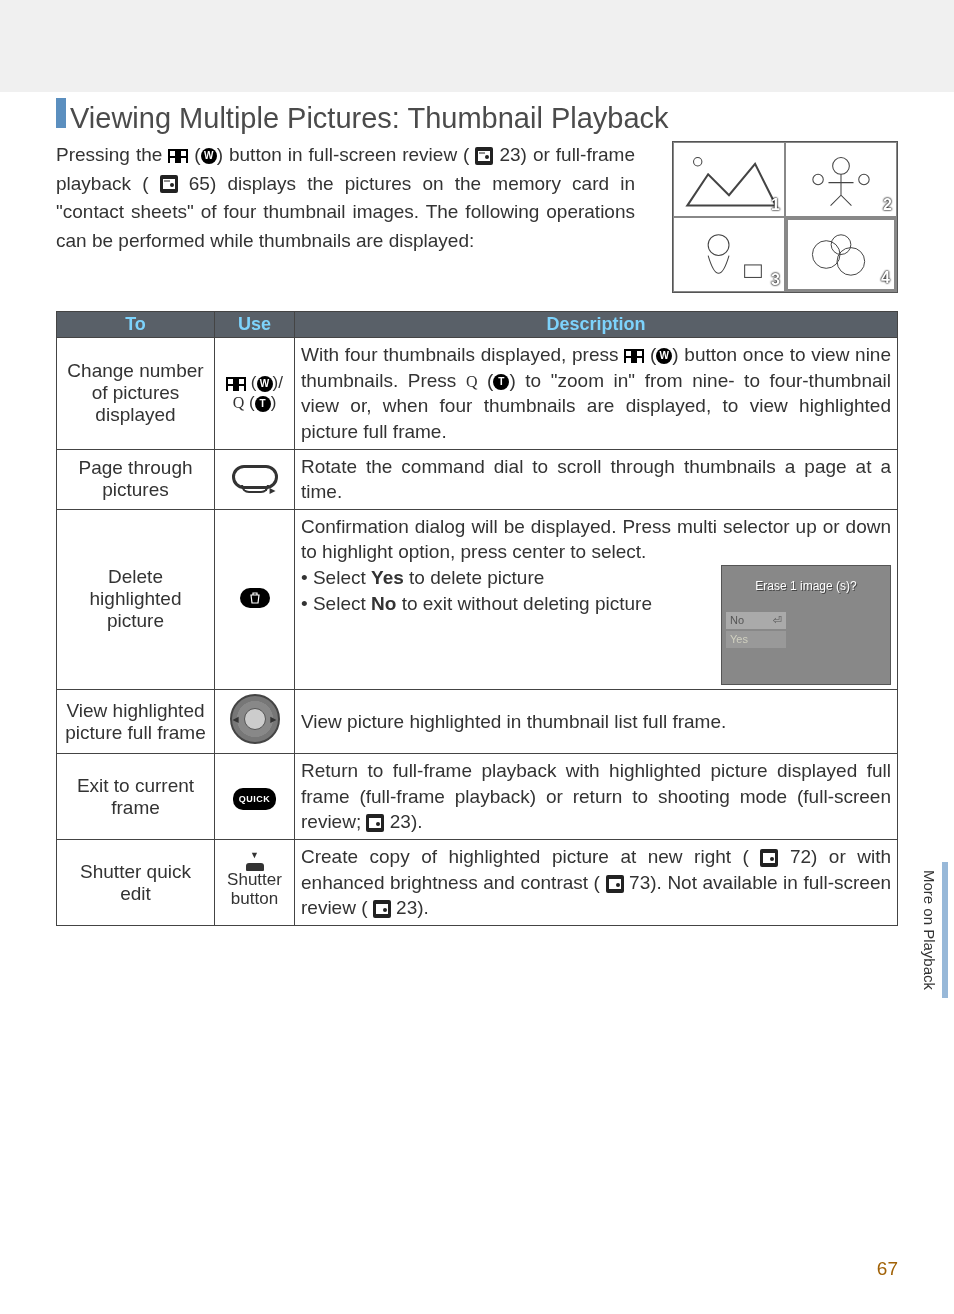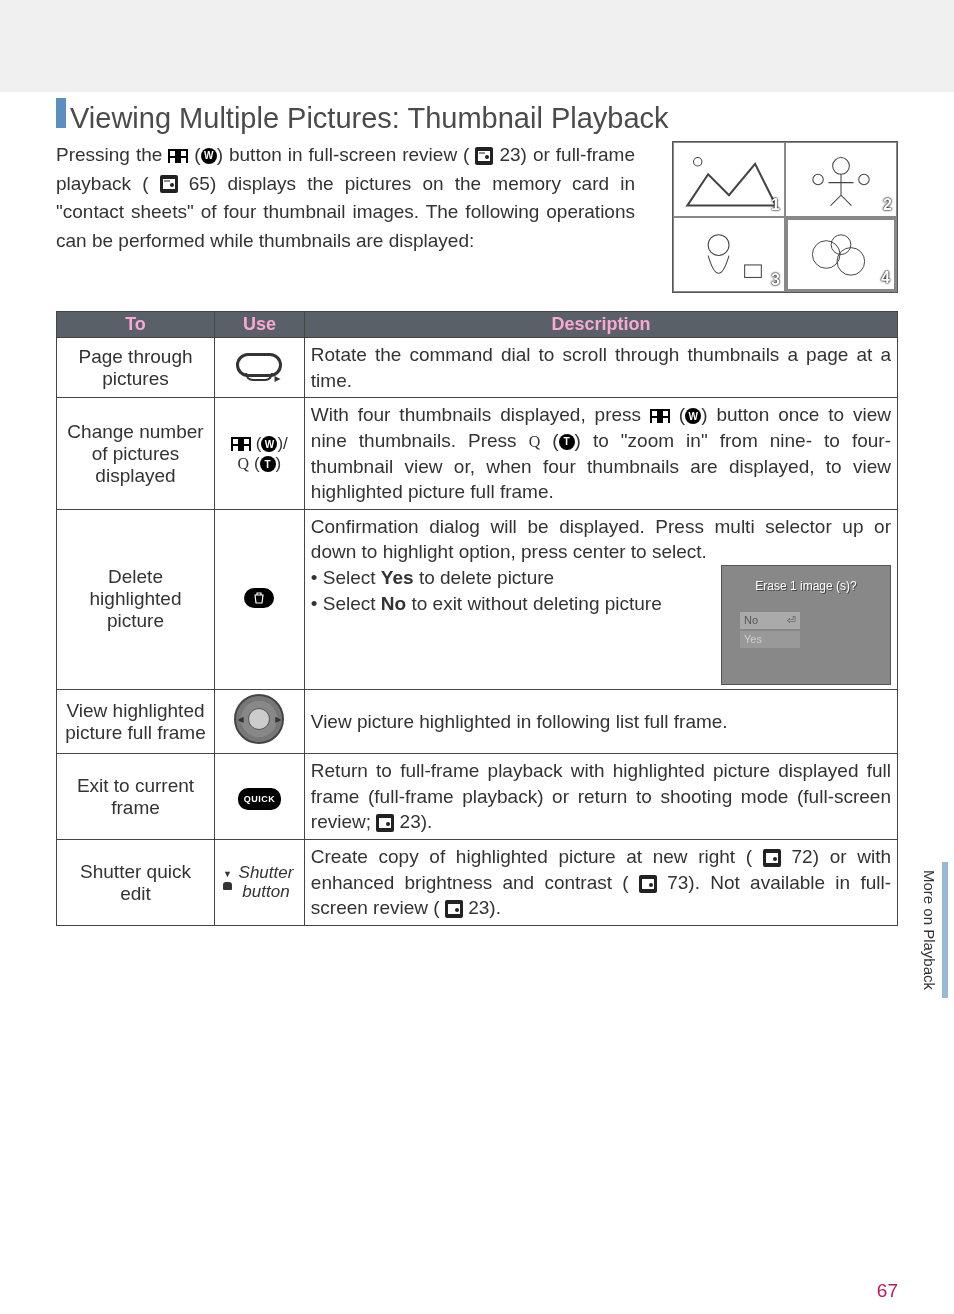--- a/index.html
+++ b/index.html
@@ -62,21 +62,21 @@
   .icon-q { font-family: serif; font-size:16px; }
 
   table.ops {
     border-collapse: collapse;
     width: 100%;
     margin-top: 18px;
     font-size: 19px;
     color: #333;
   }
   table.ops th {
-    background: #596068; color: #f9a8d4; font-weight: bold;
+    background: #596068; color: #7dd3fc; font-weight: bold;
     border: 1px solid #444; padding: 2px 4px; font-size: 18px;
   }
   table.ops td {
     border: 1px solid #444; padding: 4px 6px; vertical-align: middle;
   }
   table.ops td.c-to { width: 158px; text-align: center; }
   table.ops td.c-use { width: 80px; text-align: center; font-size: 17px; }
   table.ops td.c-desc { text-align: justify; line-height: 1.35; }
 
   .multi-selector {
@@ -100,43 +100,43 @@
   .dial::before{content:"▸"; position:absolute; right:-1px; bottom:-11px; font-size:12px; color:#333;}
 
   .pill { display:inline-flex; align-items:center; justify-content:center; background:#000; color:#fff; border-radius:10px; padding:2px 8px; font-size:12px; font-weight:bold; height:20px;}
   .pill svg{ width:14px; height:14px; }
   .quick-pill { border-radius:10px; background:#000; color:#fff; font-size:9px; padding:6px 6px; font-weight:bold; letter-spacing:0.5px;}
 
   .delete-desc { display:flex; gap:20px; align-items:flex-start;}
   .delete-text { flex:1; }
   .delete-dialog {
     width: 170px; height: 120px; background:#888; border:1px solid #555;
-    font-size: 12px; color:#fff; padding: 12px 18px; position:relative;
+    font-size: 12px; color:#fff; padding: 12px 4px; position:relative;
   }
   .delete-dialog .q { text-align:center; font-size:12px; text-shadow:1px 1px 0 #444; margin-bottom: 18px;}
   .delete-dialog .opt { background:#999; width: 60px; padding:1px 4px; margin:2px 0; display:flex; align-items:center; gap:4px; font-size:11px; color: #d0d0c0;}
   .delete-dialog .opt.no { background:#aaa; color:#555;}
 
-  .shutter-stack { display:flex; flex-direction:row; align-items:center; line-height:1.1;font-style:italic;}
+  .shutter-stack { display:flex; flex-direction:column; align-items:center; line-height:1.1;}
   .shutter-icon { width:22px; height:14px; position:relative;}
   .shutter-icon::before{content:""; position:absolute; left:2px; right:2px; bottom:0; height:8px; background:#333; border-radius:3px 3px 1px 1px;}
   .shutter-icon::after{content:"▼"; position:absolute; top:-6px; left:50%; transform:translateX(-50%); font-size:9px; color:#333;}
 
   .side-tab {
     position: absolute; right: 2px; top: 835px; width: 40px; height: 190px;
     display:flex; align-items:center; justify-content:center;
   }
   .side-tab-inner {
     writing-mode: vertical-rl;
     font-size: 15px; color:#333;
     padding: 8px 4px;
     border-right: 6px solid #98b8d8;
   }
   .page-num {
-    position: absolute; right: 56px; bottom: 12px; font-size: 19px; color:#be185d;
+    position: absolute; right: 56px; bottom: 34px; font-size: 19px; color:#a16207;
   }
   b { font-weight: bold; }
 </style>
 </head>
 <body>
 
 <div class="top-bar"></div>
 
 <div class="content">
 
@@ -207,43 +207,43 @@
   <table class="ops">
     <thead>
       <tr>
         <th>To</th>
         <th>Use</th>
         <th>Description</th>
       </tr>
     </thead>
     <tbody>
       <tr>
-        <td class="c-to">Page through pictures</td>
-        <td class="c-use">
-          <span class="dial"></span>
-        </td>
-        <td class="c-desc">Rotate the command dial to scroll through thumbnails a page at a time.</td>
-      </tr>
-      <tr>
         <td class="c-to">Change number of pictures displayed</td>
         <td class="c-use">
           <span class="inline-icon">
               <span class="icon-thumb"></span>
             </span> (<span class="inline-icon icon-w">W</span>)/<br>
           <span class="icon-q">Q</span> (<span class="inline-icon icon-t">T</span>)
         </td>
         <td class="c-desc">
           <span>With four thumbnails displayed, press </span>
           <span class="inline-icon">
               <span class="icon-thumb"></span>
             </span> (<span class="inline-icon icon-w">W</span>)
           <span> button once to view nine thumbnails.  Press </span>
           <span class="icon-q">Q</span> (<span class="inline-icon icon-t">T</span>)
           <span> to "zoom in" from nine- to four-thumbnail view or, when four thumbnails are displayed, to view highlighted picture full frame.</span>
         </td>
+      </tr>
+      <tr>
+        <td class="c-to">Page through pictures</td>
+        <td class="c-use">
+          <span class="dial"></span>
+        </td>
+        <td class="c-desc">Rotate the command dial to scroll through thumbnails a page at a time.</td>
       </tr>
       <tr>
         <td class="c-to">Delete highlighted picture</td>
         <td class="c-use">
           <span class="pill">
             <svg viewBox="0 0 14 14">
                 <path d="M3 4h8l-1 8H4z M5 4V2h4v2" fill="none" stroke="#fff" stroke-width="1.2"></path>
               </svg>
           </span>
         </td>
@@ -269,21 +269,21 @@
           </div>
         </td>
       </tr>
       <tr>
         <td class="c-to">View highlighted picture full frame</td>
         <td class="c-use">
           <span class="multi-selector">
               <span class="lr"></span>
             </span>
         </td>
-        <td class="c-desc">View picture highlighted in following list full frame.</td>
+        <td class="c-desc">View picture highlighted in thumbnail list full frame.</td>
       </tr>
       <tr>
         <td class="c-to">Exit to current frame</td>
         <td class="c-use">
           <span class="quick-pill">QUICK</span>
         </td>
         <td class="c-desc">
           <span>Return to full-frame playback with highlighted picture displayed full frame (full-frame playback) or return to shooting mode (full-screen review; </span>
           <span class="inline-icon icon-ref">
               <svg viewBox="0 0 14 14">

